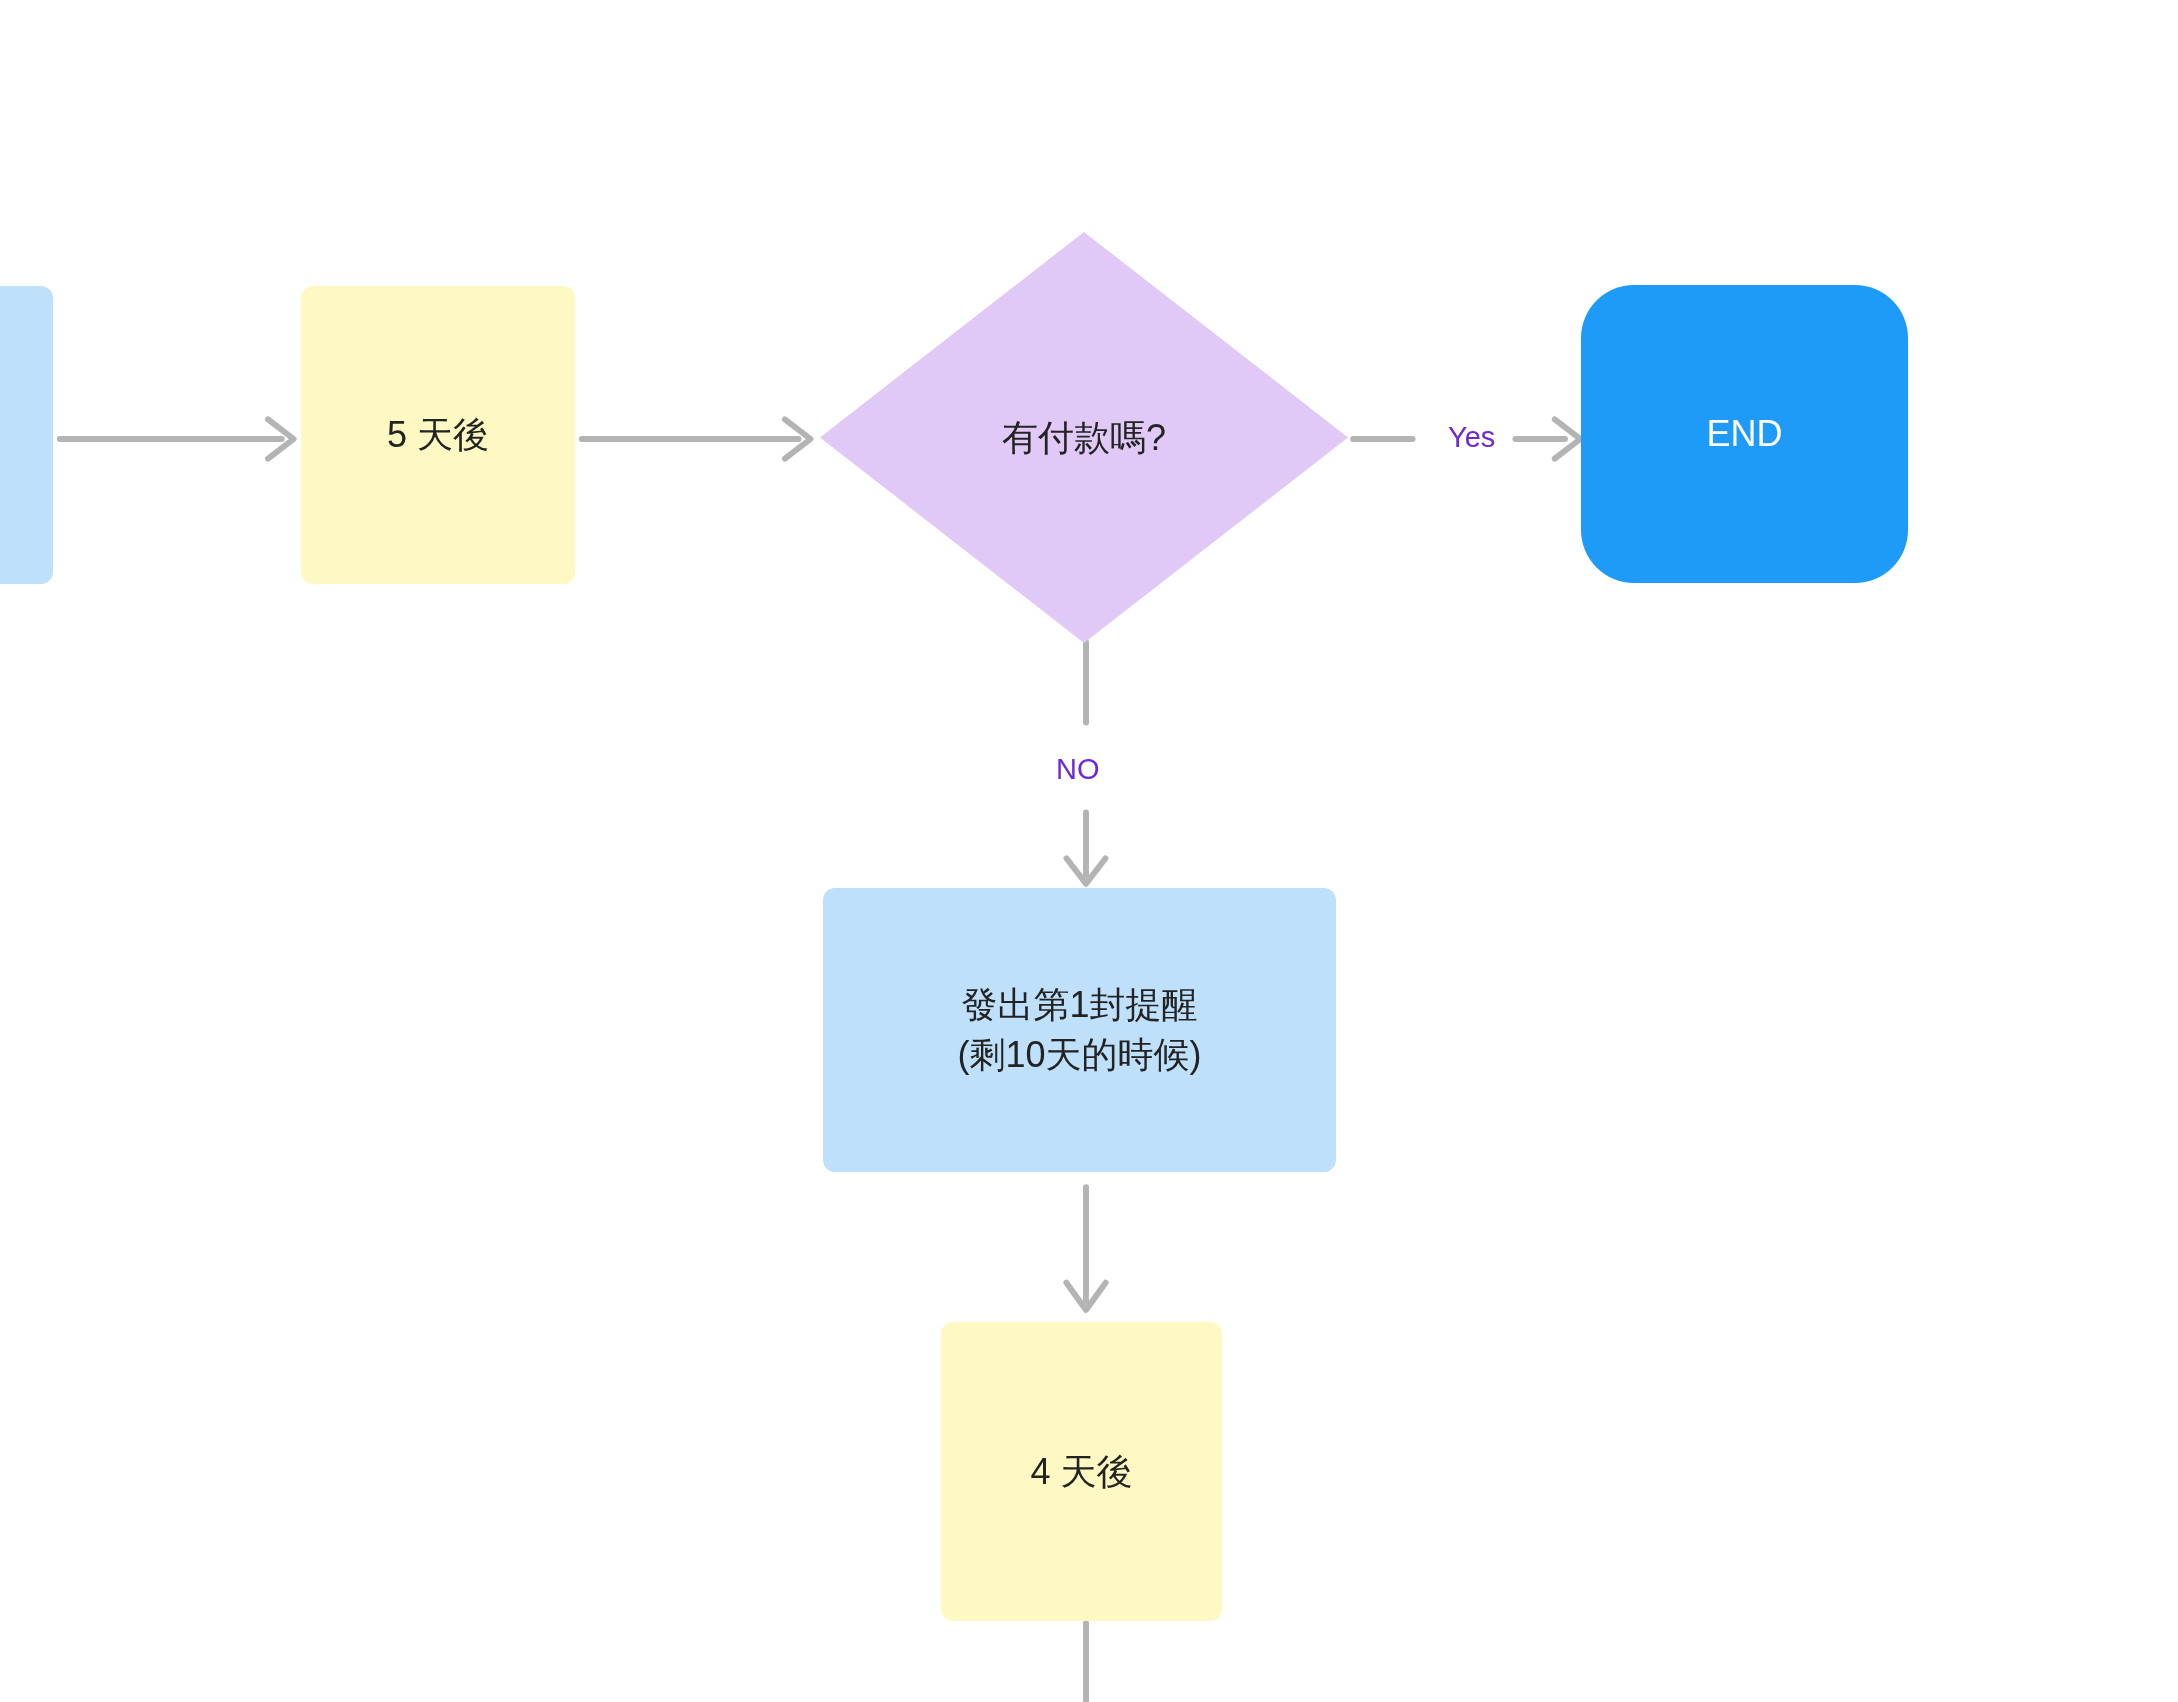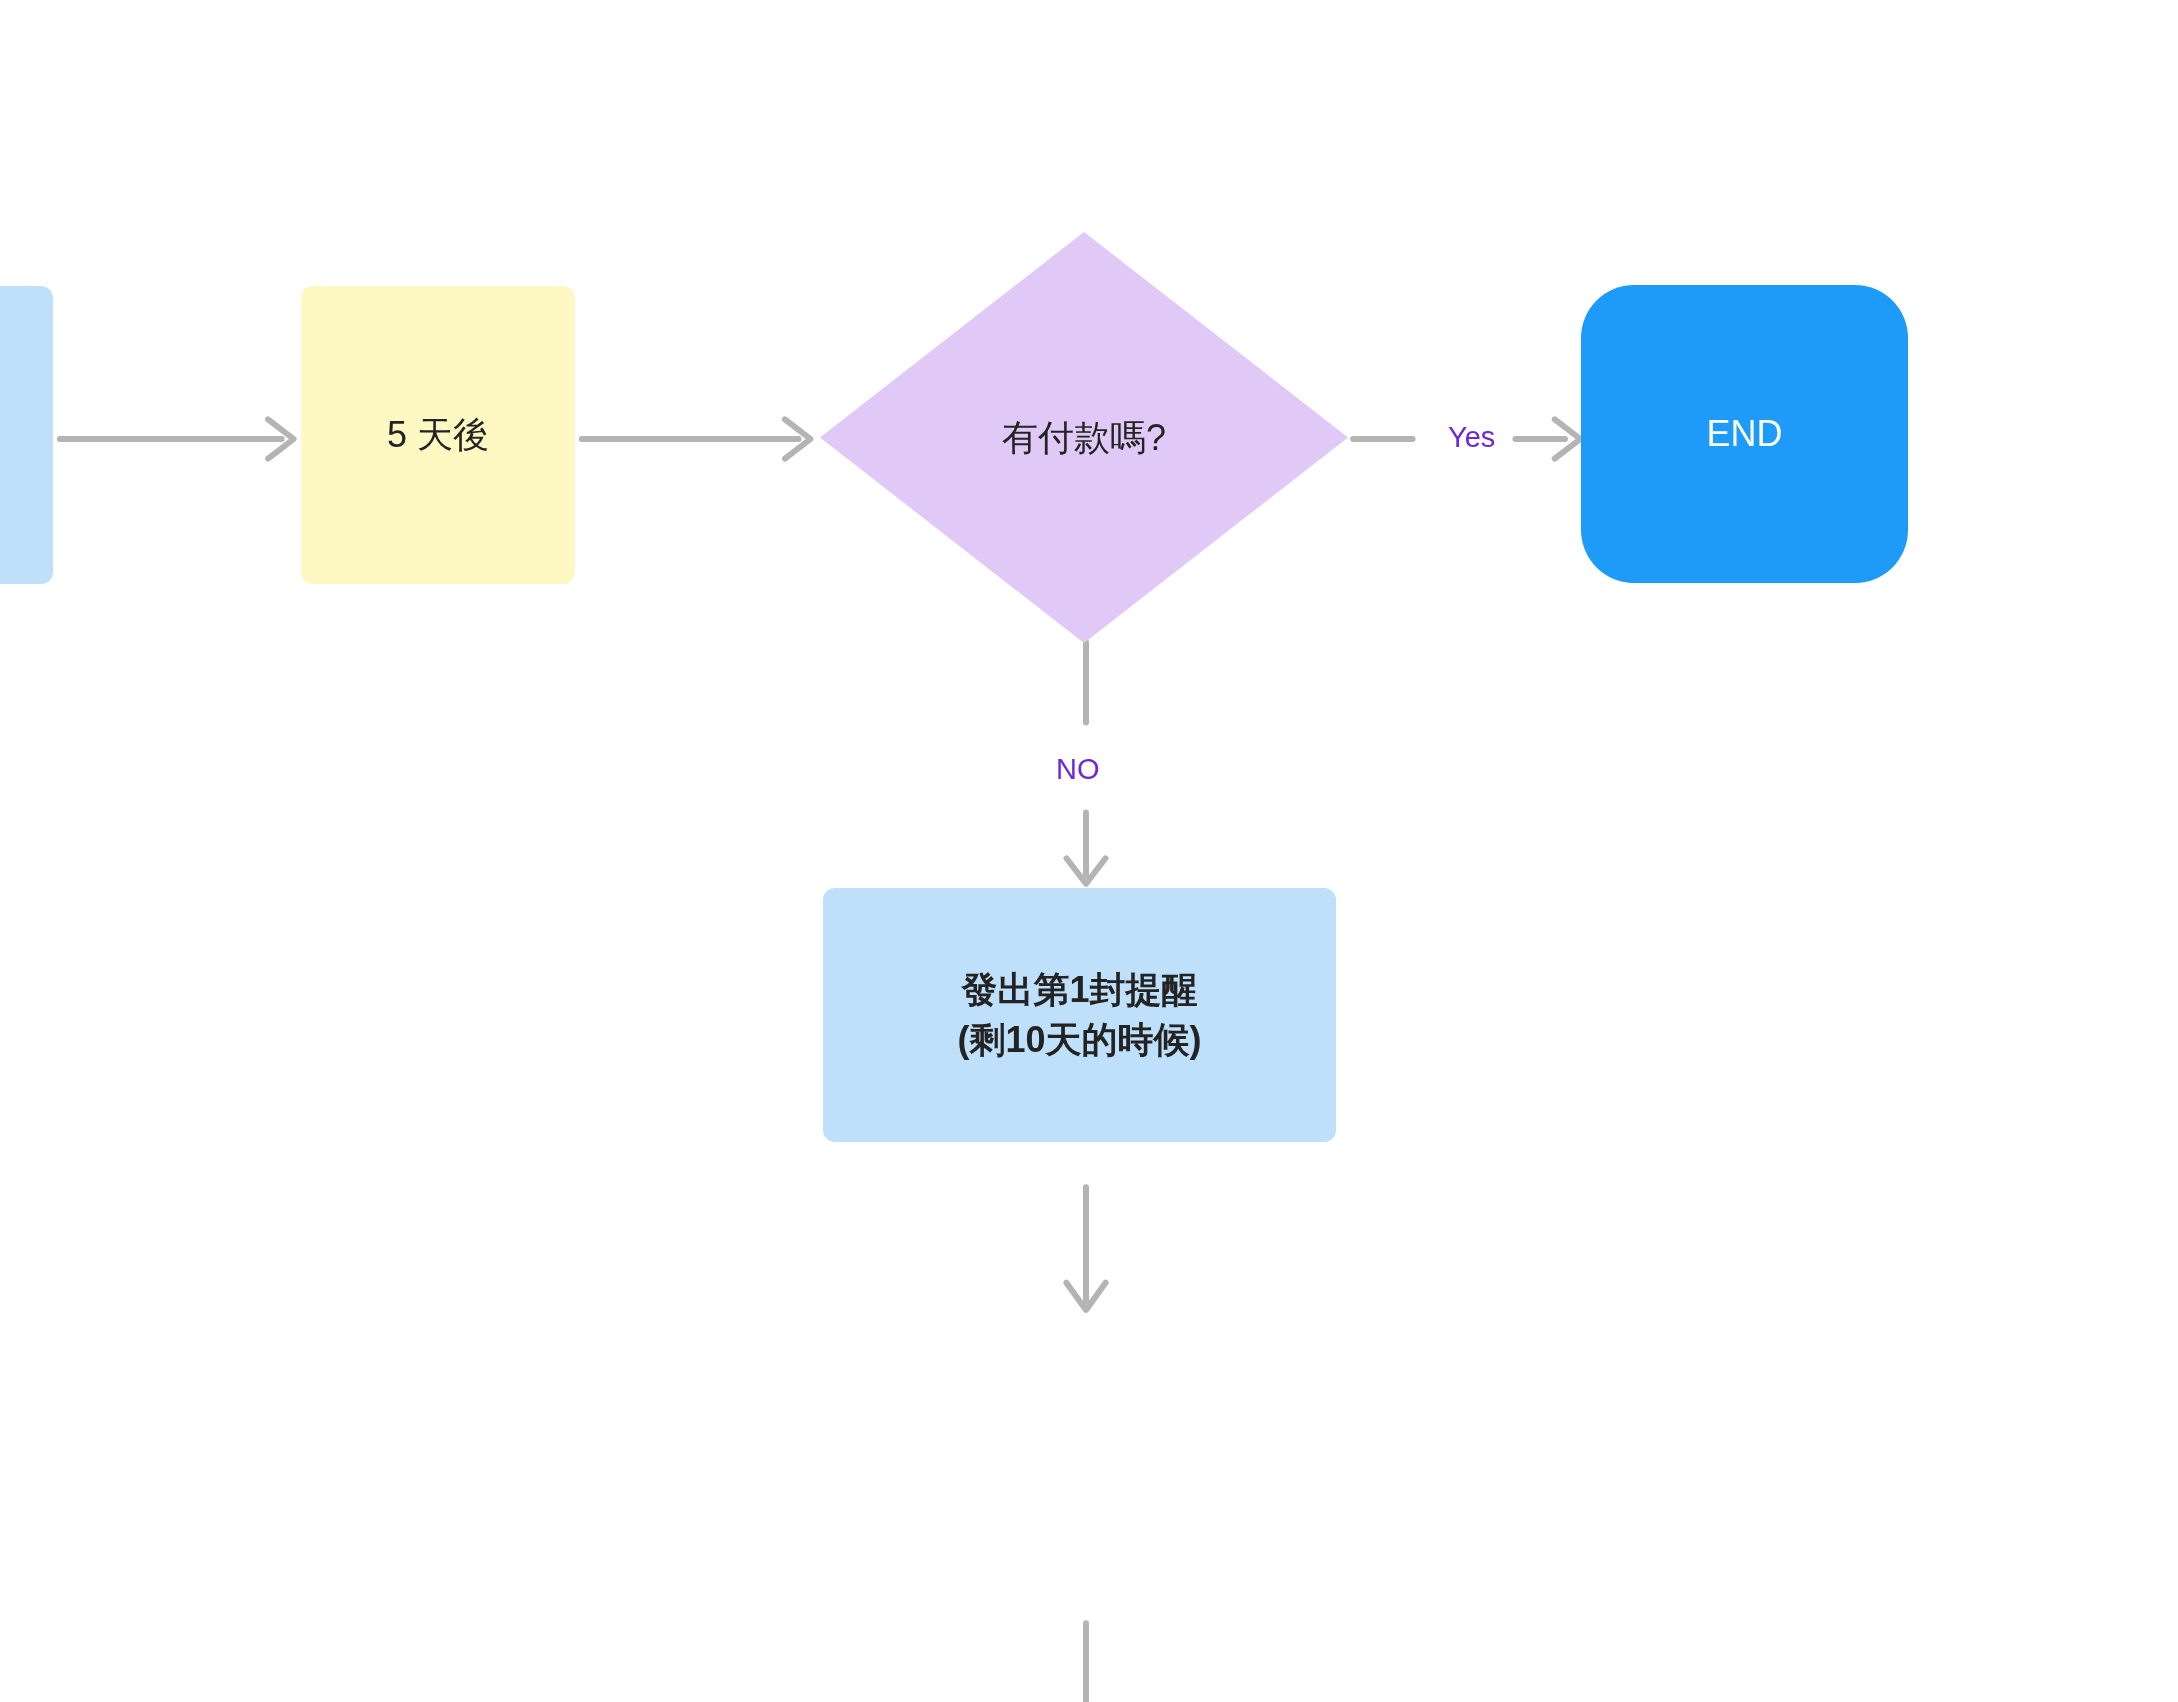--- a/index.html
+++ b/index.html
@@ -165,20 +165,23 @@
 
   <div class="node shape-diamond" style="left:820px; top:232px; width:528px; height:411px;text-align:right;">
     <span class="diamond-fill"></span>
     <span class="node-text diamond-label" style="font-size:36px;">有付款嗎?</span>
   </div>
 
   <div class="node shape-terminator" style="left:1581px; top:285px; width:327px; height:298px;">
     <span class="node-text" style="font-size:36px;">END</span>
   </div>
 
-  <div class="node shape-rect-blue" style="left:823px; top:888px; width:513px; height:254px;font-weight:bold;">
+  <div class="node shape-rect-blue" style="left:823px; top:888px; width:513px; height:284px;">
     <span class="node-text" style="font-size:36px;">發出第1封提醒
 (剩10天的時候)</span>
   </div>
 
+  <div class="node shape-rect-pink" style="left:941px; top:1322px; width:281px; height:299px;">
+    <span class="node-text" style="font-size:36px;">4 天後</span>
+  </div>
 
 </div>
 
 
 </body></html>

